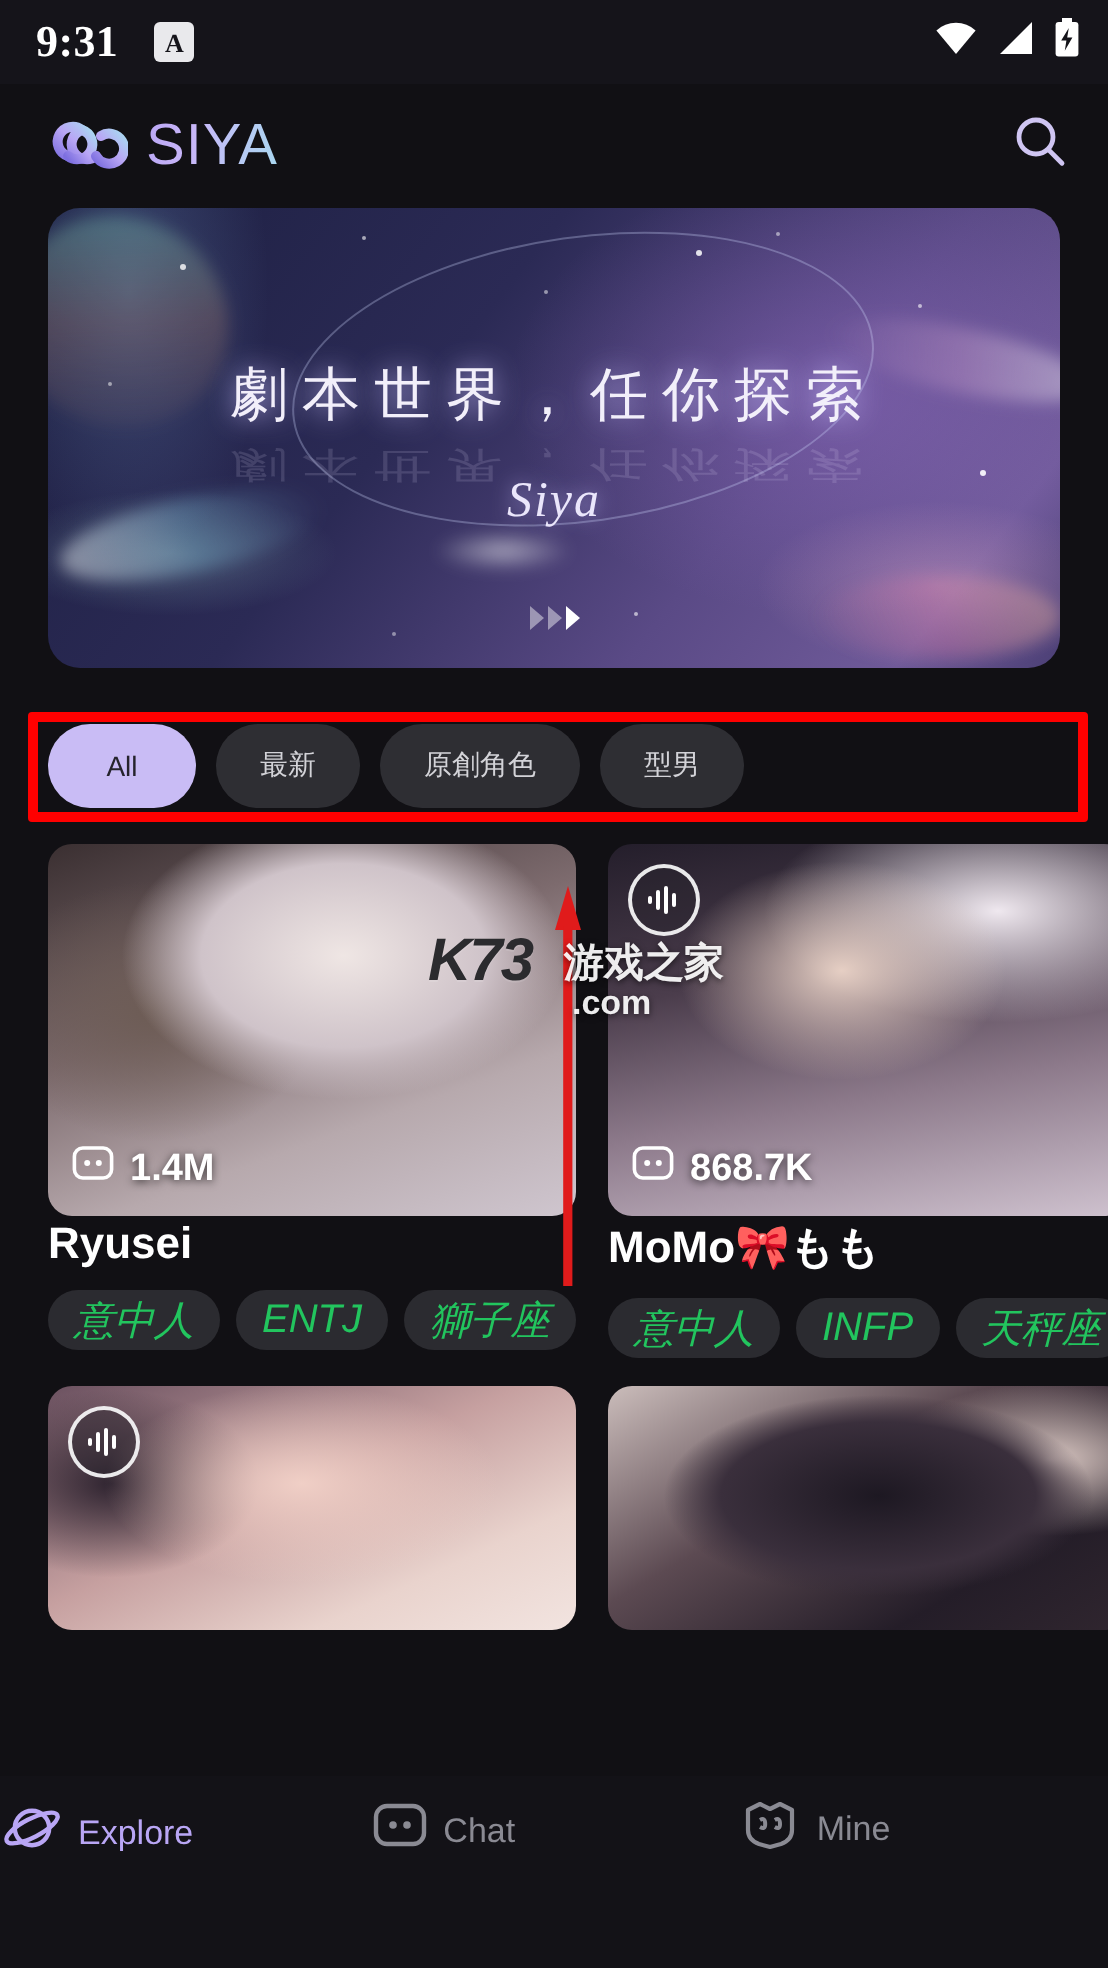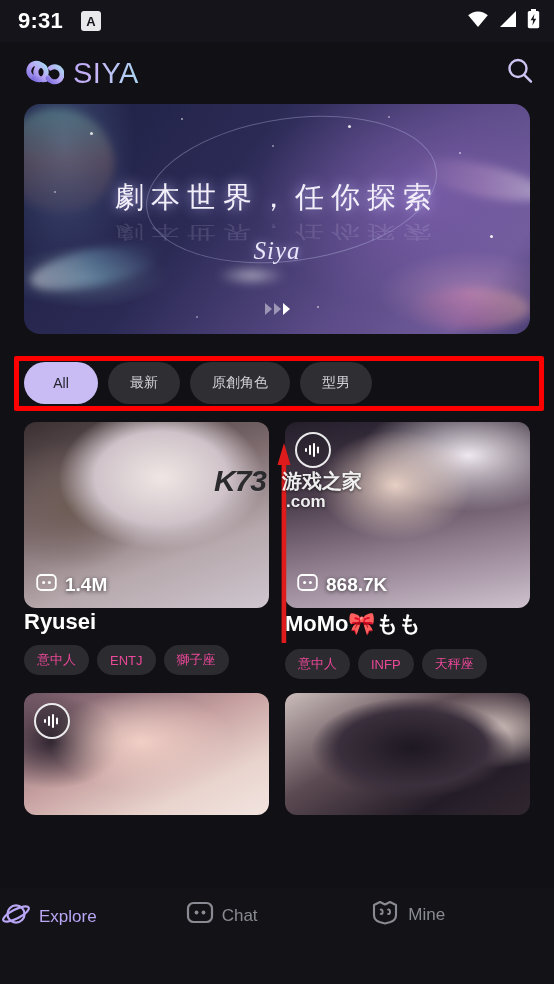--- a/index.html
+++ b/index.html
@@ -8,21 +8,21 @@
     background:#111014;
     font-family:"Liberation Sans", sans-serif;
     color:#fff;
     overflow:hidden;
     position:relative;
   }
 
   
   .statusbar{
     height:42px; display:flex; align-items:center;
-    padding:0 14px 0 18px; background:#15141a;
+    padding:0 14px 0 18px; background:#15141a;font-family:Liberation Serif, serif;
   }
   .sb-time{ font-size:22px; font-weight:700; letter-spacing:.2px; color:#fff; }
   .sb-appicon{
     width:20px;height:20px;margin-left:18px;background:#e9e9ec;border-radius:3px;
     display:flex;align-items:center;justify-content:center;
     font-size:13px;font-weight:700;color:#15141a;line-height:1;
   }
   .sb-spacer{flex:1;}
   .sb-icons{display:flex;align-items:center;gap:9px;}
 
@@ -153,21 +153,21 @@
     border:2px solid rgba(255,255,255,.9);background:rgba(40,35,45,.45);
     display:flex;align-items:center;justify-content:center;
   }
   .cname{
     margin-top:1px;font-size:22px;font-weight:700;color:#fff;
     display:flex;align-items:center;white-space:nowrap;overflow:hidden;
   }
   .ctags{display:flex;gap:8px;margin-top:10px;}
   .ctag{
     height:30px;padding:0 13px;border-radius:15px;background:#2b2b30;
-    color:#ec4899;font-size:13px;display:flex;align-items:center;white-space:nowrap;
+    color:#22c55e;font-size:20px;display:flex;align-items:center;white-space:nowrap;font-style:italic;
   }
 
   
   .anno-arrow{
     position:absolute;left:277px;top:443px;width:14px;height:200px;
     pointer-events:none;
   }
 
   
   .watermark{

